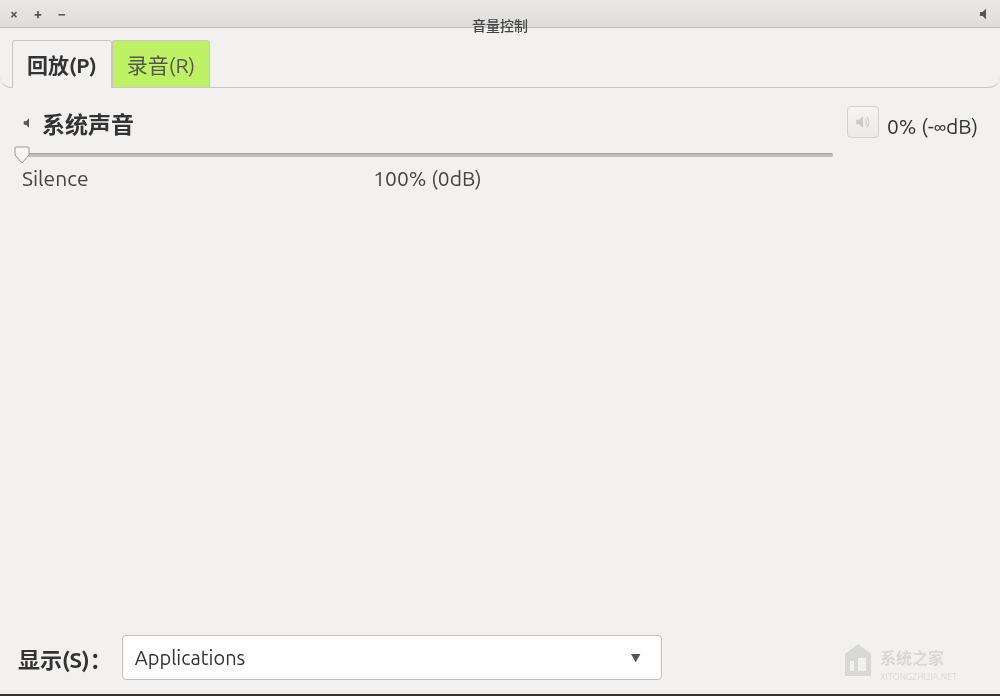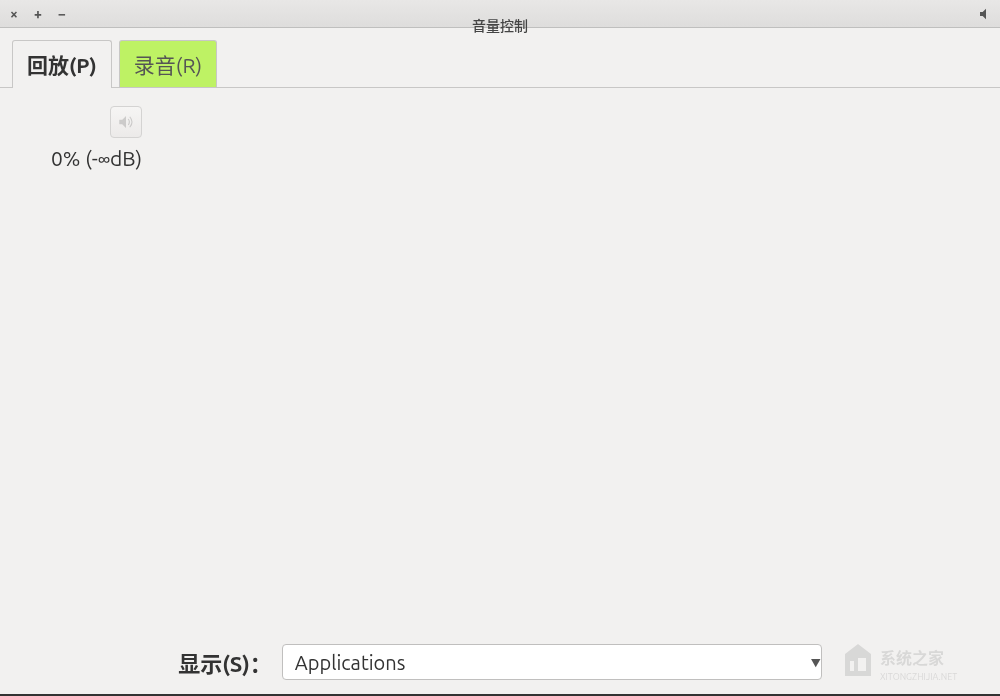--- a/index.html
+++ b/index.html
@@ -64,21 +64,22 @@
     }
     .speaker-icon-title {
       width: 16px;
       height: 16px;
     }
     .tabs {
       display: flex;
       background: #f2f1f0;
       padding: 12px 12px 0 12px;
       border-bottom: 1px solid #c8c7c6;
-      gap: 8px;
+      gap: 1px;
+      border-radius: 11px;
     }
     .tab {
       padding: 8px 14px;
       font-size: 21px;
       color: #555;
       background: #bef264;
       border: 1px solid #c8c7c6;
       border-bottom: none;
       cursor: pointer;
       margin-right: -1px;
@@ -168,21 +169,21 @@
       transform: translateX(-50%);
     }
     .slider-labels-row {
       position: relative;
       height: 26px;
       font-size: 21px;
       color: #444;
     }
     .stream-right {
       display: flex;
-      flex-direction: column;
+      flex-direction: row;
       align-items: flex-end;
       gap: 8px;
       min-width: 120px;
     }
     .mute-btn {
       width: 32px;
       height: 32px;
       border: 1px solid #d4d3d2;
       border-radius: 4px;
       background: linear-gradient(#f6f5f4, #eceae9);
@@ -195,40 +196,40 @@
       opacity: 0.35;
     }
     .volume-readout {
       font-size: 21px;
       color: #333;
       white-space: nowrap;
     }
     .bottom-bar {
       display: flex;
       align-items: center;
-      justify-content: center;
+      justify-content: flex-start;
       gap: 10px;
       padding: 8px 18px 14px 18px;
       background: #f2f1f0;
     }
     .show-label {
       font-size: 22px;
       font-weight: bold;
       color: #333;
     }
     .dropdown {
       min-width: 540px;
-      height: 36px;
+      height: 45px;
       border: 1px solid #c0bfbe;
       border-radius: 4px;
       background: #fff;
       display: flex;
       align-items: center;
       justify-content: space-between;
-      padding: 0 0 0 12px;
+      padding: 0 20px 0 12px;
       cursor: pointer;
       font-size: 20px;
       color: #333;
     }
     .dropdown-arrow {
       font-size: 10px;
       color: #555;
     }
     .watermark {
       position: absolute;
@@ -257,20 +258,42 @@
     </div>
   </div>
 
   <div class="tabs">
     <div class="tab active">回放(P)</div>
     <div class="tab">录音(R)</div>
   </div>
 
   <div class="content">
     <div class="stream">
+      <div class="stream-left">
+        <div class="stream-title-row">
+          <svg class="small-speaker" viewBox="0 0 24 24">
+            <path d="M3 9v6h4l5 5V4L7 9H3z" fill="#555"></path>
+          </svg>
+          <div class="stream-title">系统声音</div>
+        </div>
+
+        <div class="slider-container">
+          <div class="slider-track"></div>
+          <div class="slider-thumb">
+            <svg width="18" height="18" viewBox="0 0 18 18">
+              <path d="M9 17 L2 9 L2 2 Q2 1 3 1 L15 1 Q16 1 16 2 L16 9 Z" fill="#f8f7f6" stroke="#999" stroke-width="1"></path>
+            </svg>
+          </div>
+        </div>
+
+        <div class="slider-labels-row">
+          <span class="slider-label-left">Silence</span>
+          <span class="slider-label-center">100% (0dB)</span>
+        </div>
+      </div>
 
       <div class="stream-right">
         <div class="mute-btn">
           <svg width="18" height="18" viewBox="0 0 24 24">
             <path d="M3 9v6h4l5 5V4L7 9H3z" fill="#888"></path>
             <path d="M15 8 q3 4 0 8" stroke="#888" stroke-width="1.5" fill="none"></path>
             <path d="M17 5 q6 7 0 14" stroke="#888" stroke-width="1.5" fill="none"></path>
           </svg>
         </div>
         <div class="volume-readout">0% (-∞dB)</div>

